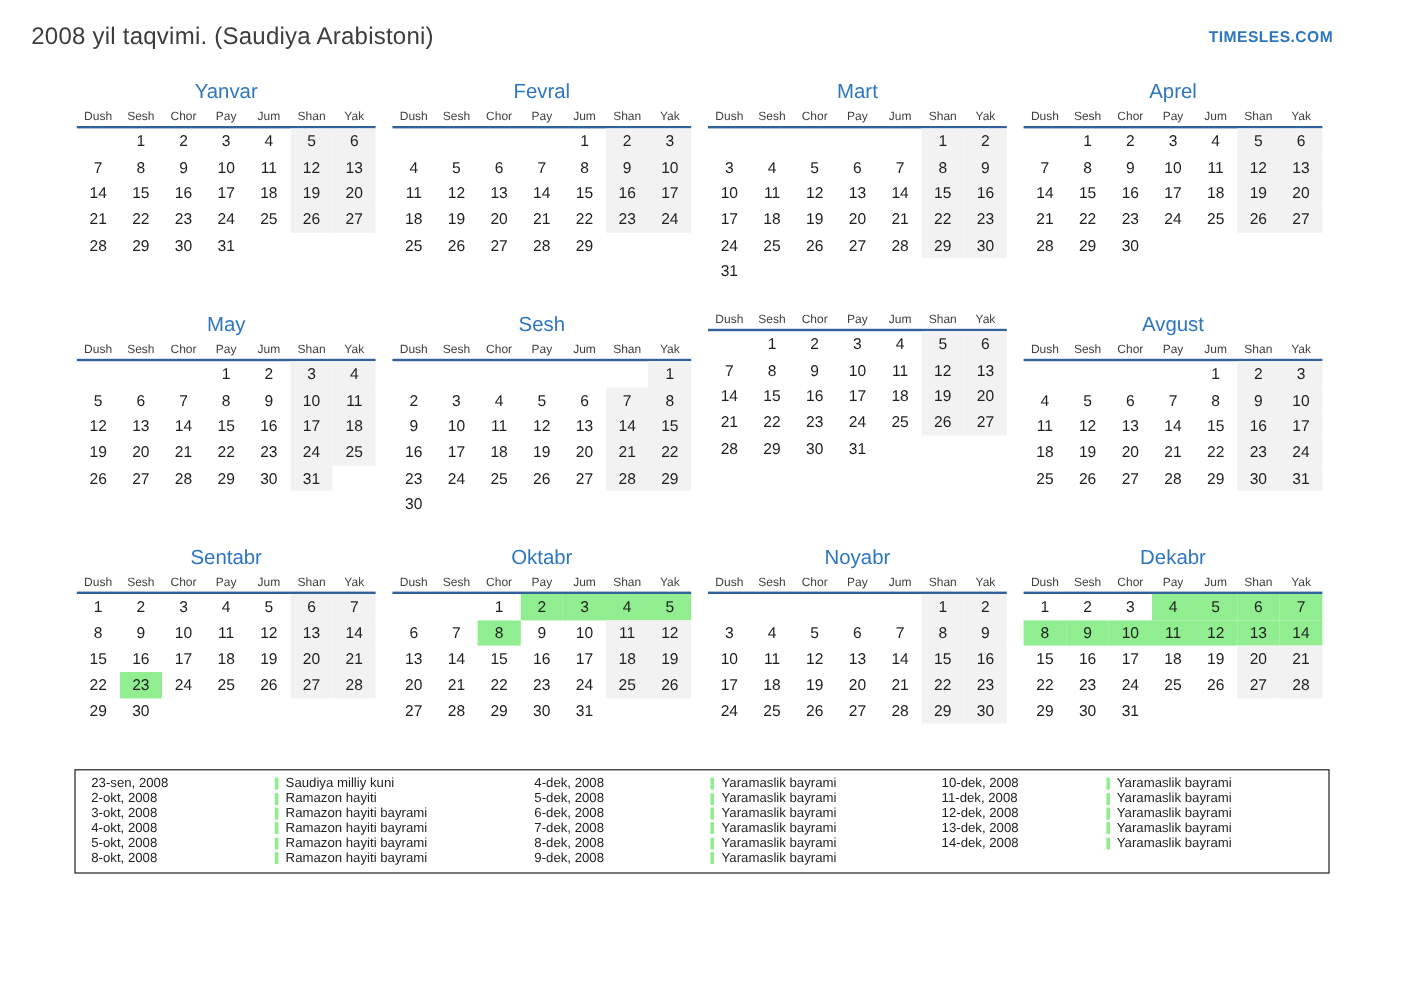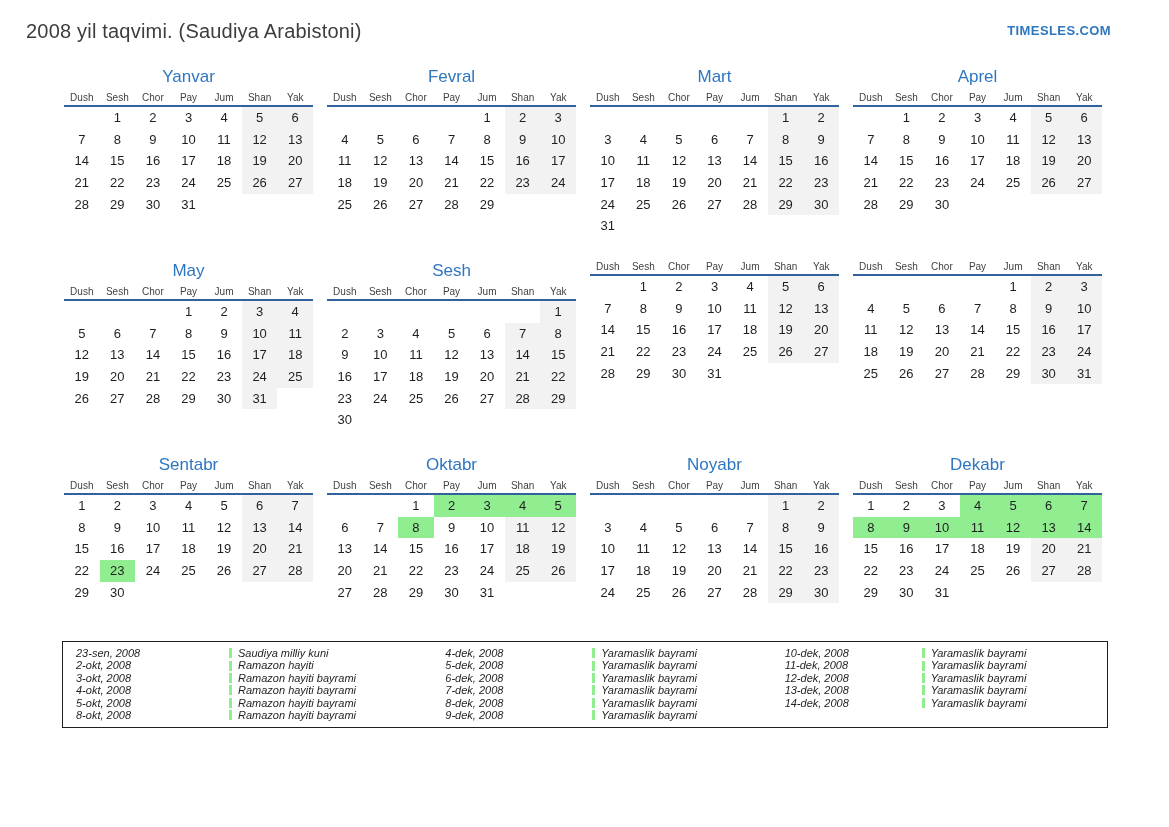--- a/index.html
+++ b/index.html
@@ -16,21 +16,21 @@
   .month-title { text-align:center; font-size:17px; color:var(--accent,#2e77c0);
                  margin-bottom:5px; }
   .week-head { display:grid; grid-template-columns:repeat(7,1fr);
                border-bottom:2px solid var(--line,#31629b); padding-bottom:2px; }
   .wd { text-align:center; font-size:10px; color:#3f3f3f; }
   .days { display:grid; grid-template-columns:repeat(7,1fr); grid-auto-rows:21.7px; }
   .day { text-align:center; font-size:13px; color:#1f1f1f; line-height:21.7px; }
   .day.wknd { background:var(--wkndbg,#f2f2f2); }
   .day.hol  { background:var(--holbg,#90ee90); }
   .legend-box { margin:14px 0 0 62px; width:1046px; height:87px;
-                border:1.5px solid #1f1f1f; display:flex; padding:5px 0 7px 13px;font-style:italic; }
+                border:1.5px solid #1f1f1f; display:flex; padding:5px 0 7px 13px; }
   .legend-col { display:flex; flex-direction:column; }
   .legend-col:nth-child(1){ width:370px; }
   .legend-col:nth-child(2){ width:340px; }
   .legend-col:nth-child(3){ width:323px; }
   .legend-row { display:flex; font-size:11px; color:#1f1f1f; line-height:12.4px; }
   .legend-date { width:153px; flex-shrink:0; }
   .legend-col:nth-child(2) .legend-date { width:147px; }
   .legend-col:nth-child(3) .legend-date { width:137px; }
   .legend-name { display:flex; align-items:center;text-align:center; }
   .bar { display:inline-block; width:3px; height:10px; background:var(--holbg,#90ee90);
@@ -430,20 +430,21 @@
         <div class="day"></div>
         <div class="day"></div>
         <div class="day"></div>
         <div class="day"></div>
         <div class="day"></div>
         <div class="day"></div>
         <div class="day"></div>
       </div>
     </div>
     <div class="month">
+      <div class="month-title">Avgust</div>
       <div class="week-head">
         <div class="wd">Dush</div>
         <div class="wd">Sesh</div>
         <div class="wd">Chor</div>
         <div class="wd">Pay</div>
         <div class="wd">Jum</div>
         <div class="wd">Shan</div>
         <div class="wd">Yak</div>
       </div>
       <div class="days">

